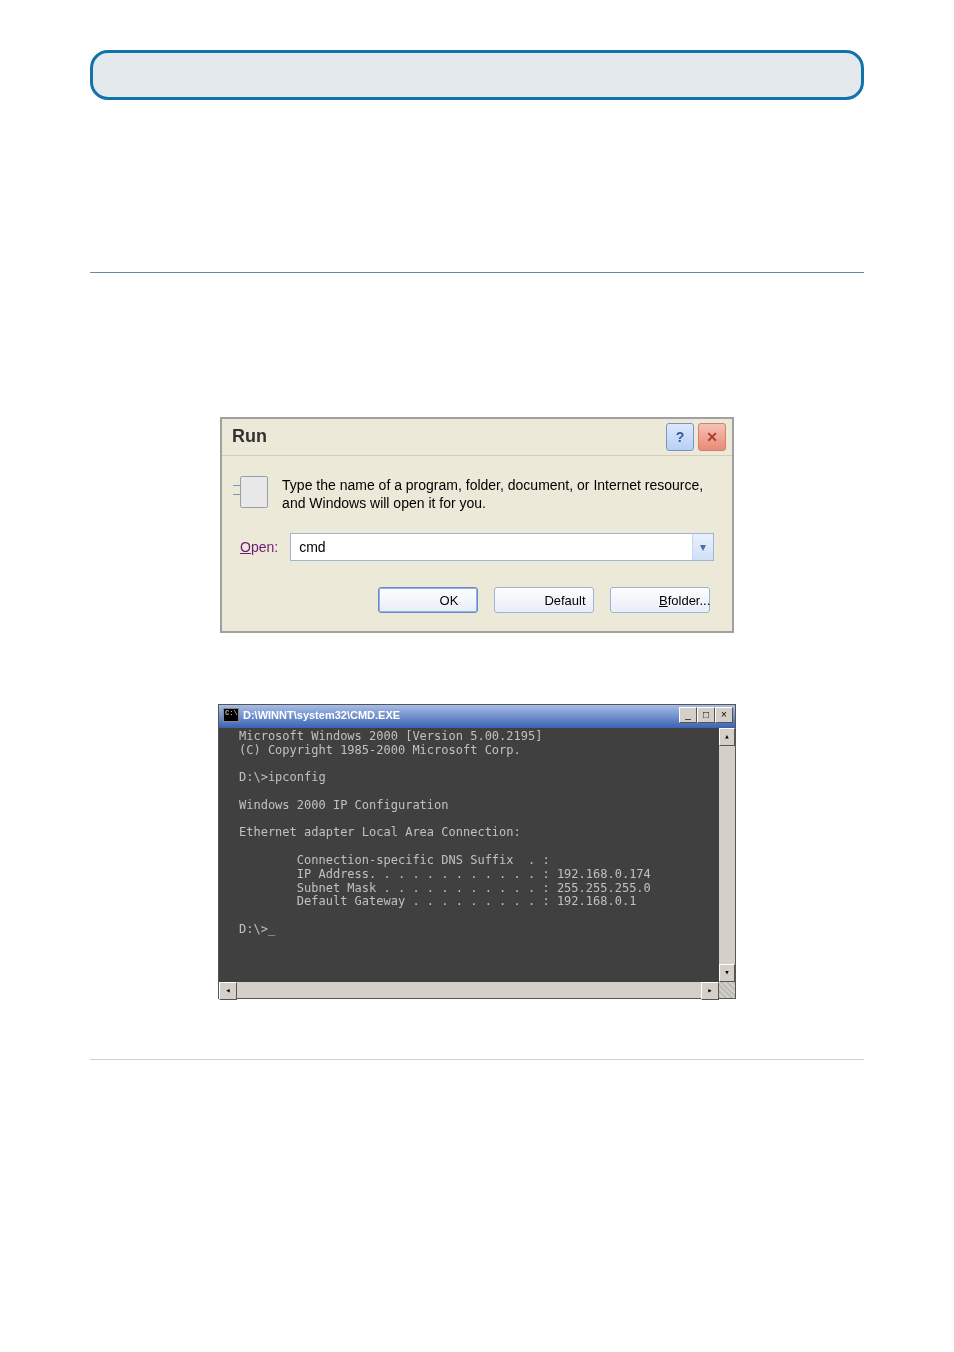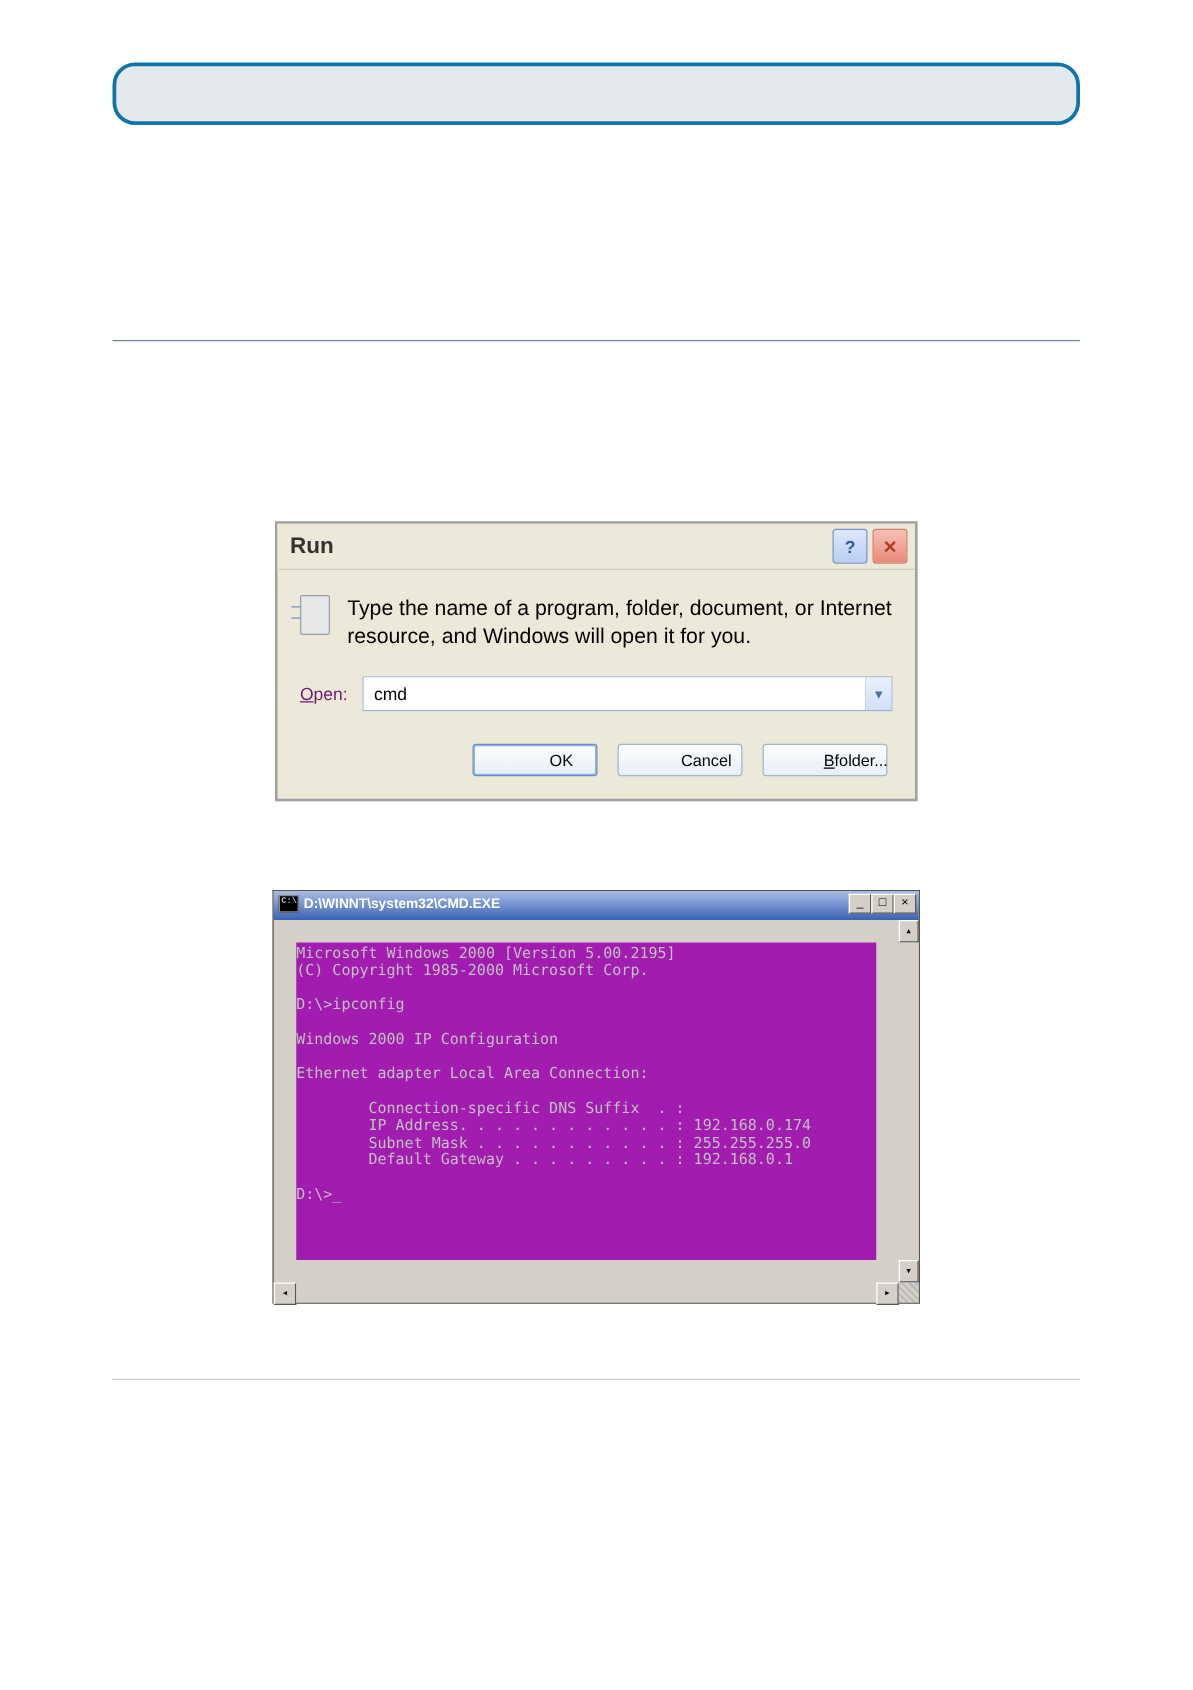--- a/index.html
+++ b/index.html
@@ -103,21 +103,21 @@
 .runwin .runicon::before{
   content:"";
   position:absolute;
   left:-8px;top:8px;
   width:8px;height:8px;
   border-top:1px solid #7a95c5;
   border-bottom:1px solid #7a95c5;
 }
 .runwin .desc p{
   margin:0;
-  font-size:17px;
+  font-size:14px;
   color:#000;
   line-height:1.35;
 }
 .runwin .openrow{
   display:flex;
   align-items:center;
   gap:12px;
   margin-bottom:26px;
 }
 .runwin .openrow label{
@@ -207,24 +207,24 @@
   border:1px solid #fff;
   border-right-color:#555;border-bottom-color:#555;
   font-family:Arial;font-size:10px;
   display:flex;align-items:center;justify-content:center;
   color:#000;
 }
 .cmdwin .body{
   display:flex;
 }
 .cmdwin pre{
-  margin:18px;
-  background:#a21caf;
+  margin:0;
+  background:#404040;
   color:#c0c0c0;
-  padding:2px 0;
+  padding:2px 20px;
   flex:1;
   min-height:250px;
   font-size:12px;
   line-height:1.15;
   white-space:pre;
   overflow:hidden;
 }
 .cmdwin .vscroll{
   width:16px;background:#d4d0c8;
   display:flex;flex-direction:column;
@@ -297,21 +297,21 @@
       </div>
       <div class="openrow">
         <label><u>O</u><span>pen:</span></label>
         <div class="combo">
           <input value="cmd" style="">
           <div class="dd">▾</div>
         </div>
       </div>
       <div class="btnrow">
         <button class="ok">OK</button>
-        <button>Cancel</button>
+        <button>Default</button>
         <button><u>B</u><span>folder...</span></button>
       </div>
     </div>
   </div>
 </div>
 
 <p class="step">
   <b>Step 3</b>
   <span>At a command prompt, type </span><b>ipconfig</b><span> and then press ENTER.</span>
 </p>

